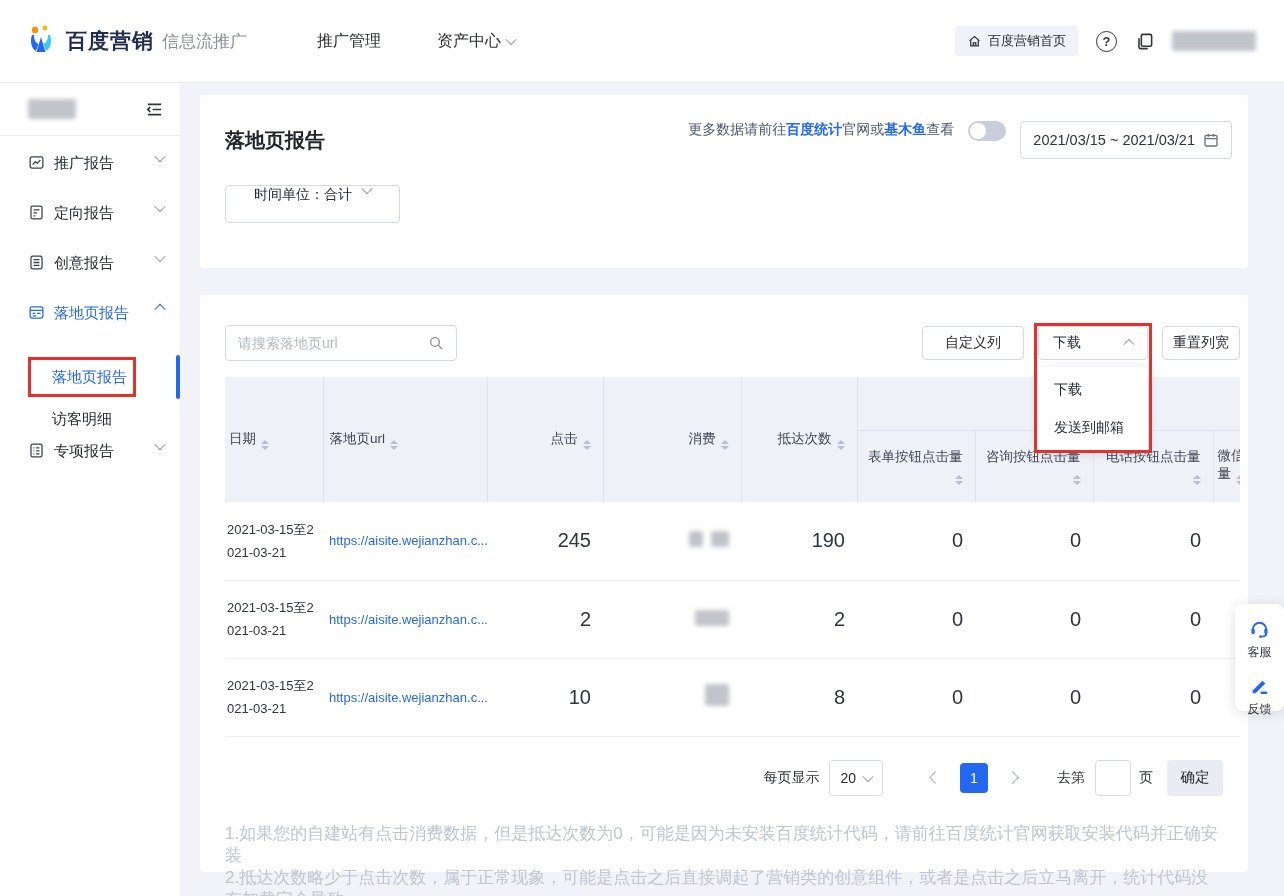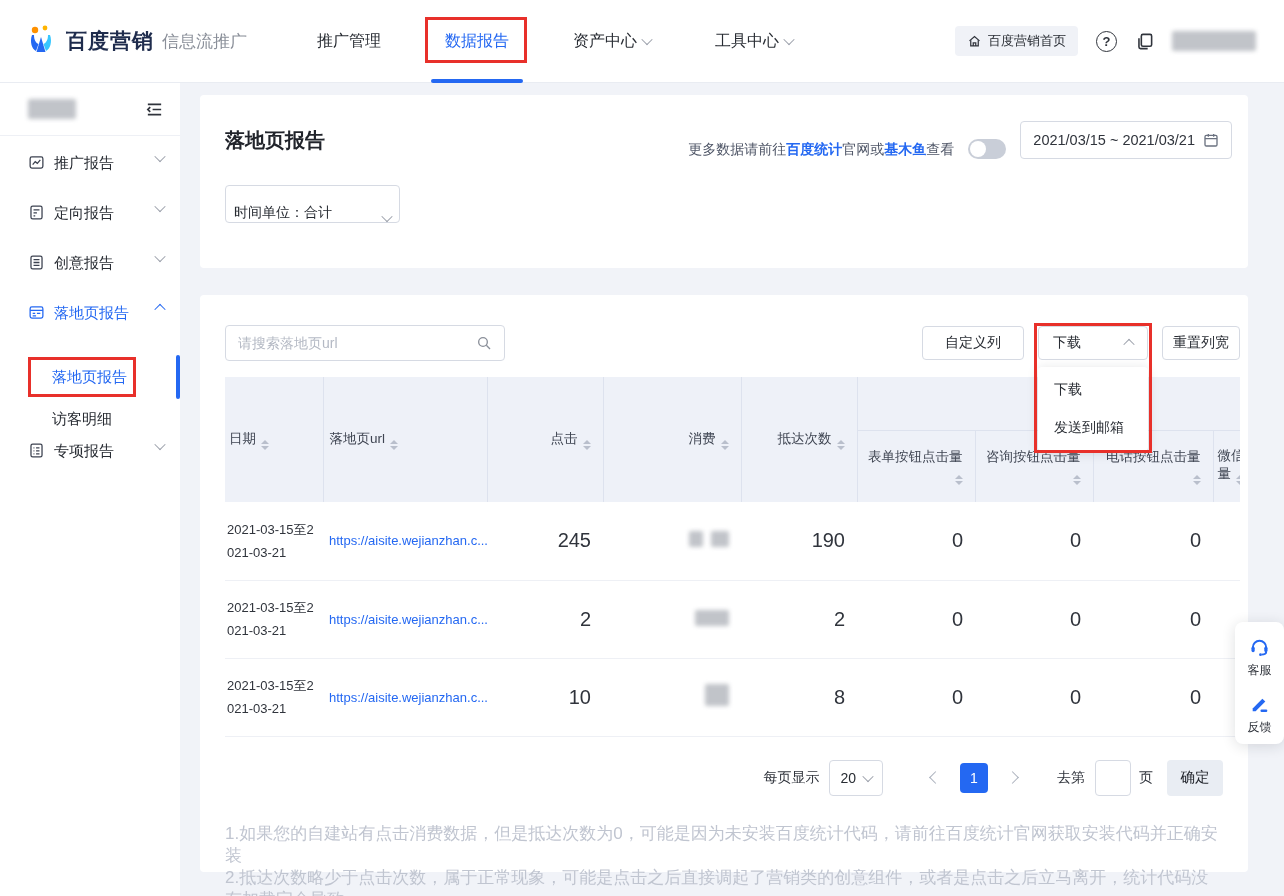--- a/index.html
+++ b/index.html
@@ -10,21 +10,21 @@
     font-family:"Liberation Sans","DejaVu Sans",sans-serif;
     color:#282c33; font-size:14px;
   }
   
   .topbar{position:absolute;left:0;top:0;width:1284px;height:83px;background:#fff;
     border-bottom:1px solid #e9ecf2;display:flex;align-items:center;z-index:50;}
   .logo-wrap{display:flex;align-items:center;margin-left:24px;}
   .logo-icon{width:34px;height:34px;margin-right:8px;}
   .logo-main{font-size:21px;font-weight:bold;color:#1f2c4d;letter-spacing:1px;}
   .logo-sub{font-size:17px;color:#8a8f99;margin-left:8px;}
-  .topnav{display:flex;align-items:center;height:83px;margin-left:42px;gap:8px;}
+  .topnav{display:flex;align-items:center;height:83px;margin-left:42px;}
   .nav-item{position:relative;height:83px;display:flex;align-items:center;gap:6px;
     padding:0 6px;margin:0 22px;font-size:16px;color:#282c33;cursor:pointer;}
   .nav-item.active{color:#2468f2;}
   .nav-underline{position:absolute;left:-8px;right:-8px;bottom:0;height:4px;
     background:#2468f2;border-radius:2px;}
   .topbar-right{margin-left:auto;display:flex;align-items:center;margin-right:28px;gap:18px;}
   .home-btn{display:flex;align-items:center;gap:6px;background:#f0f2f7;border-radius:4px;
     height:30px;padding:0 12px;font-size:13px;color:#282c33;cursor:pointer;}
   .help-circle{width:21px;height:21px;border:1.6px solid #30343c;border-radius:50%;
     display:flex;align-items:center;justify-content:center;font-size:13px;font-weight:bold;color:#30343c;}
@@ -55,35 +55,35 @@
   
   .annotation{position:absolute;border:3px solid #e8302a;pointer-events:none;z-index:60;}
   .anno-nav{left:-14px;right:-12px;top:17px;bottom:20px;}
   .anno-sub{left:28px;width:108px;top:-1px;bottom:-1px;}
   .anno-download{left:-4px;right:-4px;top:-3px;height:130px;}
   
   .card{position:absolute;background:#fff;border-radius:4px;}
   .card1{left:200px;top:95px;width:1048px;height:173px;padding:26px 16px 0 25px;}
   .card1-row1{display:flex;align-items:center;}
   .page-title{font-size:20px;font-weight:bold;color:#21242b;}
-  .card1-right{margin-left:auto;display:flex;align-items:flex-end;gap:14px;}
+  .card1-right{margin-left:auto;display:flex;align-items:flex-start;gap:14px;}
   .more-data{font-size:14px;color:#4e5566;}
   .more-data a{color:#2468f2;text-decoration:none;font-weight:bold;cursor:pointer;}
   .toggle{width:38px;height:20px;border-radius:10px;background:#c9ced8;position:relative;
     flex:none;cursor:pointer;}
   .toggle .knob{position:absolute;left:2px;top:2px;width:16px;height:16px;border-radius:50%;background:#fff;}
   .date-box{display:flex;align-items:center;gap:8px;border:1px solid #d6dae3;border-radius:4px;
     height:38px;padding:0 12px;font-size:14.5px;color:#30343c;cursor:pointer;}
-  .select-box{display:flex;align-items:flex-end;justify-content:space-between;
+  .select-box{display:flex;align-items:flex-start;justify-content:space-between;
     border:1px solid #d6dae3;border-radius:4px;height:38px;width:175px;
-    padding:0 8px;margin-top:26px;font-size:14px;color:#282c33;cursor:pointer;}
+    padding:0 28px;margin-top:26px;font-size:14px;color:#282c33;cursor:pointer;}
   .card2{left:200px;top:295px;width:1048px;height:577px;}
   
   .toolbar{display:flex;align-items:center;margin:30px 8px 0 25px;}
-  .search-box{width:280px;height:36px;border:1px solid #d6dae3;border-radius:4px;
+  .search-box{width:232px;height:36px;border:1px solid #d6dae3;border-radius:4px;
     display:flex;align-items:center;padding:0 12px;}
   .search-box input{flex:1;border:none;outline:none;font-size:14px;color:#30343c;
     font-family:inherit;background:transparent;}
   .search-box input::placeholder{color:#b4b9c4;}
   .tb-buttons{margin-left:auto;display:flex;align-items:center;gap:14px;padding-left:20px;}
   .btn{height:34px;border:1px solid #d6dae3;border-radius:4px;background:#fff;
     display:flex;align-items:center;justify-content:center;font-size:14px;color:#282c33;
     cursor:pointer;font-family:inherit;}
   .btn-customize{width:102px;}
   .btn-reset{width:78px;}
@@ -129,21 +129,21 @@
   .pg-next{transform:rotate(-45deg);margin-right:40px;}
   .pg-current{width:28px;height:30px;border-radius:4px;background:#2468f2;color:#fff;
     display:flex;align-items:center;justify-content:center;font-size:14px;margin:0 20px;cursor:pointer;}
   .pg-goto-input{width:36px;height:36px;border:1px solid #d6dae3;border-radius:4px;margin:0 8px 0 10px;
     outline:none;text-align:center;font-family:inherit;font-size:14px;}
   .pg-confirm{width:56px;height:36px;background:#e9edf3;border:none;border-radius:4px;
     font-size:14.5px;color:#21242b;margin-left:14px;cursor:pointer;font-family:inherit;}
   
   .notes{margin:26px 25px 0;line-height:22px;font-size:17px;color:#c0c5d0;}
   
-  .float-panel{position:absolute;left:1235px;top:622px;width:49px;height:122px;background:#fff;
+  .float-panel{position:absolute;left:1235px;top:604px;width:49px;height:107px;background:#fff;
     border-radius:8px;box-shadow:0 2px 14px rgba(31,35,41,.14);z-index:70;
     display:flex;flex-direction:column;align-items:center;padding-top:13px;gap:4px;}
   .fp-item{display:flex;flex-direction:column;align-items:center;gap:4px;cursor:pointer;margin-bottom:10px;}
   .fp-item span{font-size:12px;color:#30343c;}
 </style>
 </head>
 <body>
 
 <header class="topbar">
   <div class="logo-wrap">
@@ -154,31 +154,22 @@
       <path d="M26 11c2.5 7 0 14-4 16l-2.5-7c2.5-1 4.5-4 4.5-9z" fill="#38c7ff"></path>
       <path d="M17 13l4.5 15h-9z" fill="#2468f2"></path>
     </svg>
     <span class="logo-main">百度营销</span>
     <span class="logo-sub">信息流推广</span>
   </div>
   <nav class="topnav">
     <div class="nav-item">
       <span>推广管理</span>
     </div>
-    <div class="nav-item active">
-      <span>数据报告</span>
-      <span class="nav-underline"></span>
-      <span class="annotation anno-nav"></span>
-    </div>
     <div class="nav-item">
       <span>资产中心</span>
-      <i class="cv cv-down"></i>
-    </div>
-    <div class="nav-item">
-      <span>工具中心</span>
       <i class="cv cv-down"></i>
     </div>
   </nav>
   <div class="topbar-right">
     <div class="home-btn">
       <svg width="15" height="15" viewBox="0 0 24 24" fill="none" stroke="#30343c" stroke-width="2">
         <path d="M4 11 12 4l8 7"></path>
           <path d="M6 10v9h12v-9"></path>
           <path d="M10 19v-5h4v5"></path>
       </svg>

